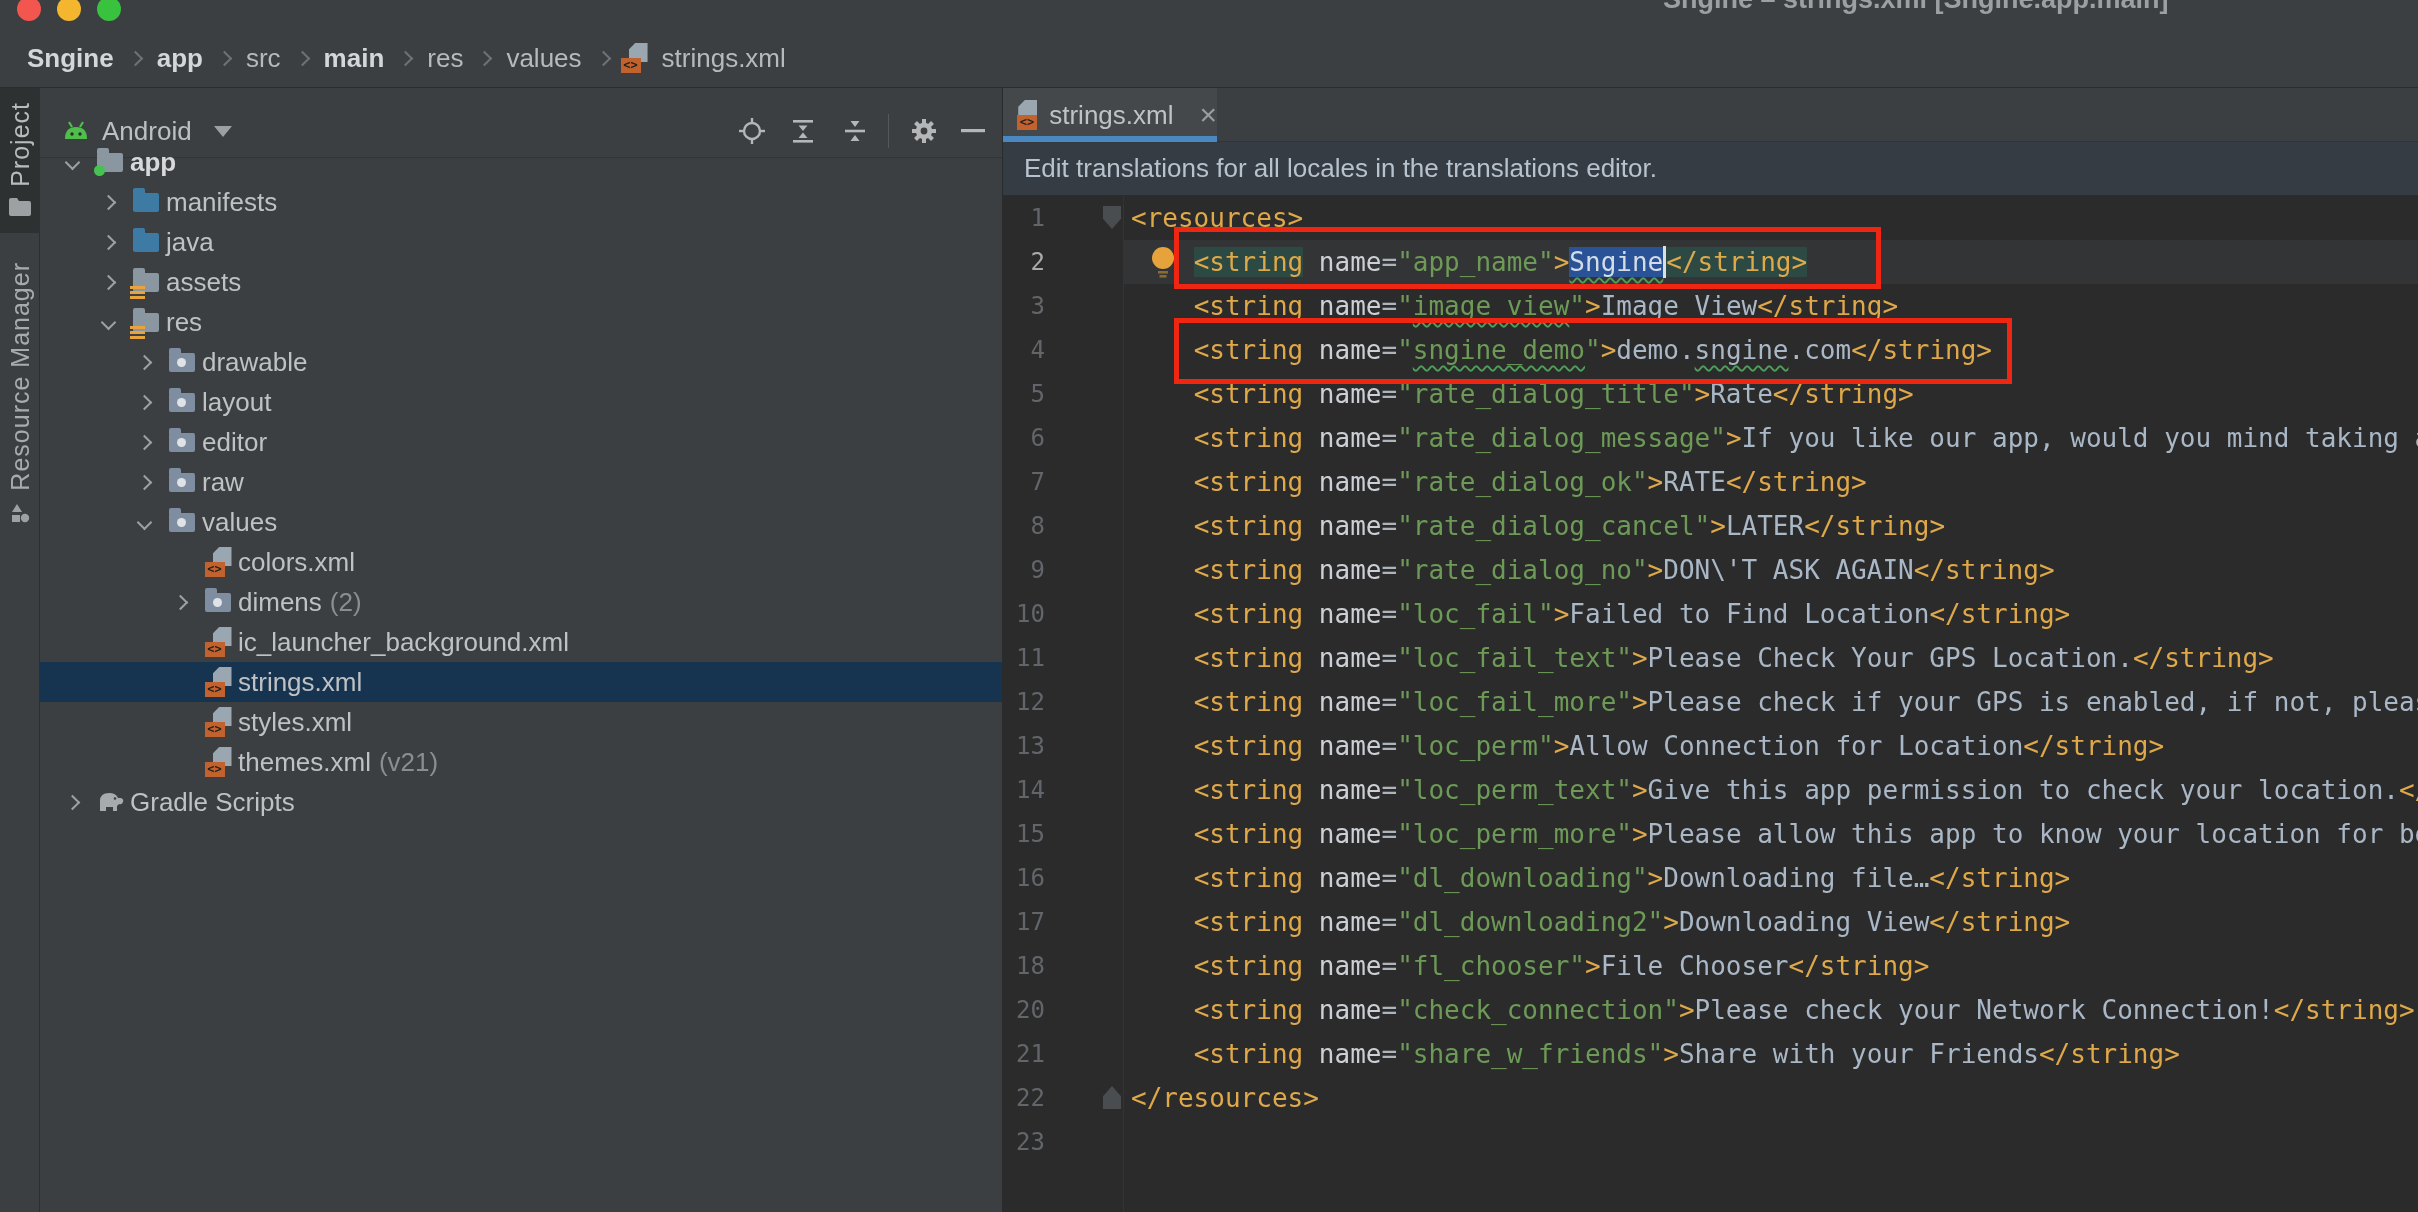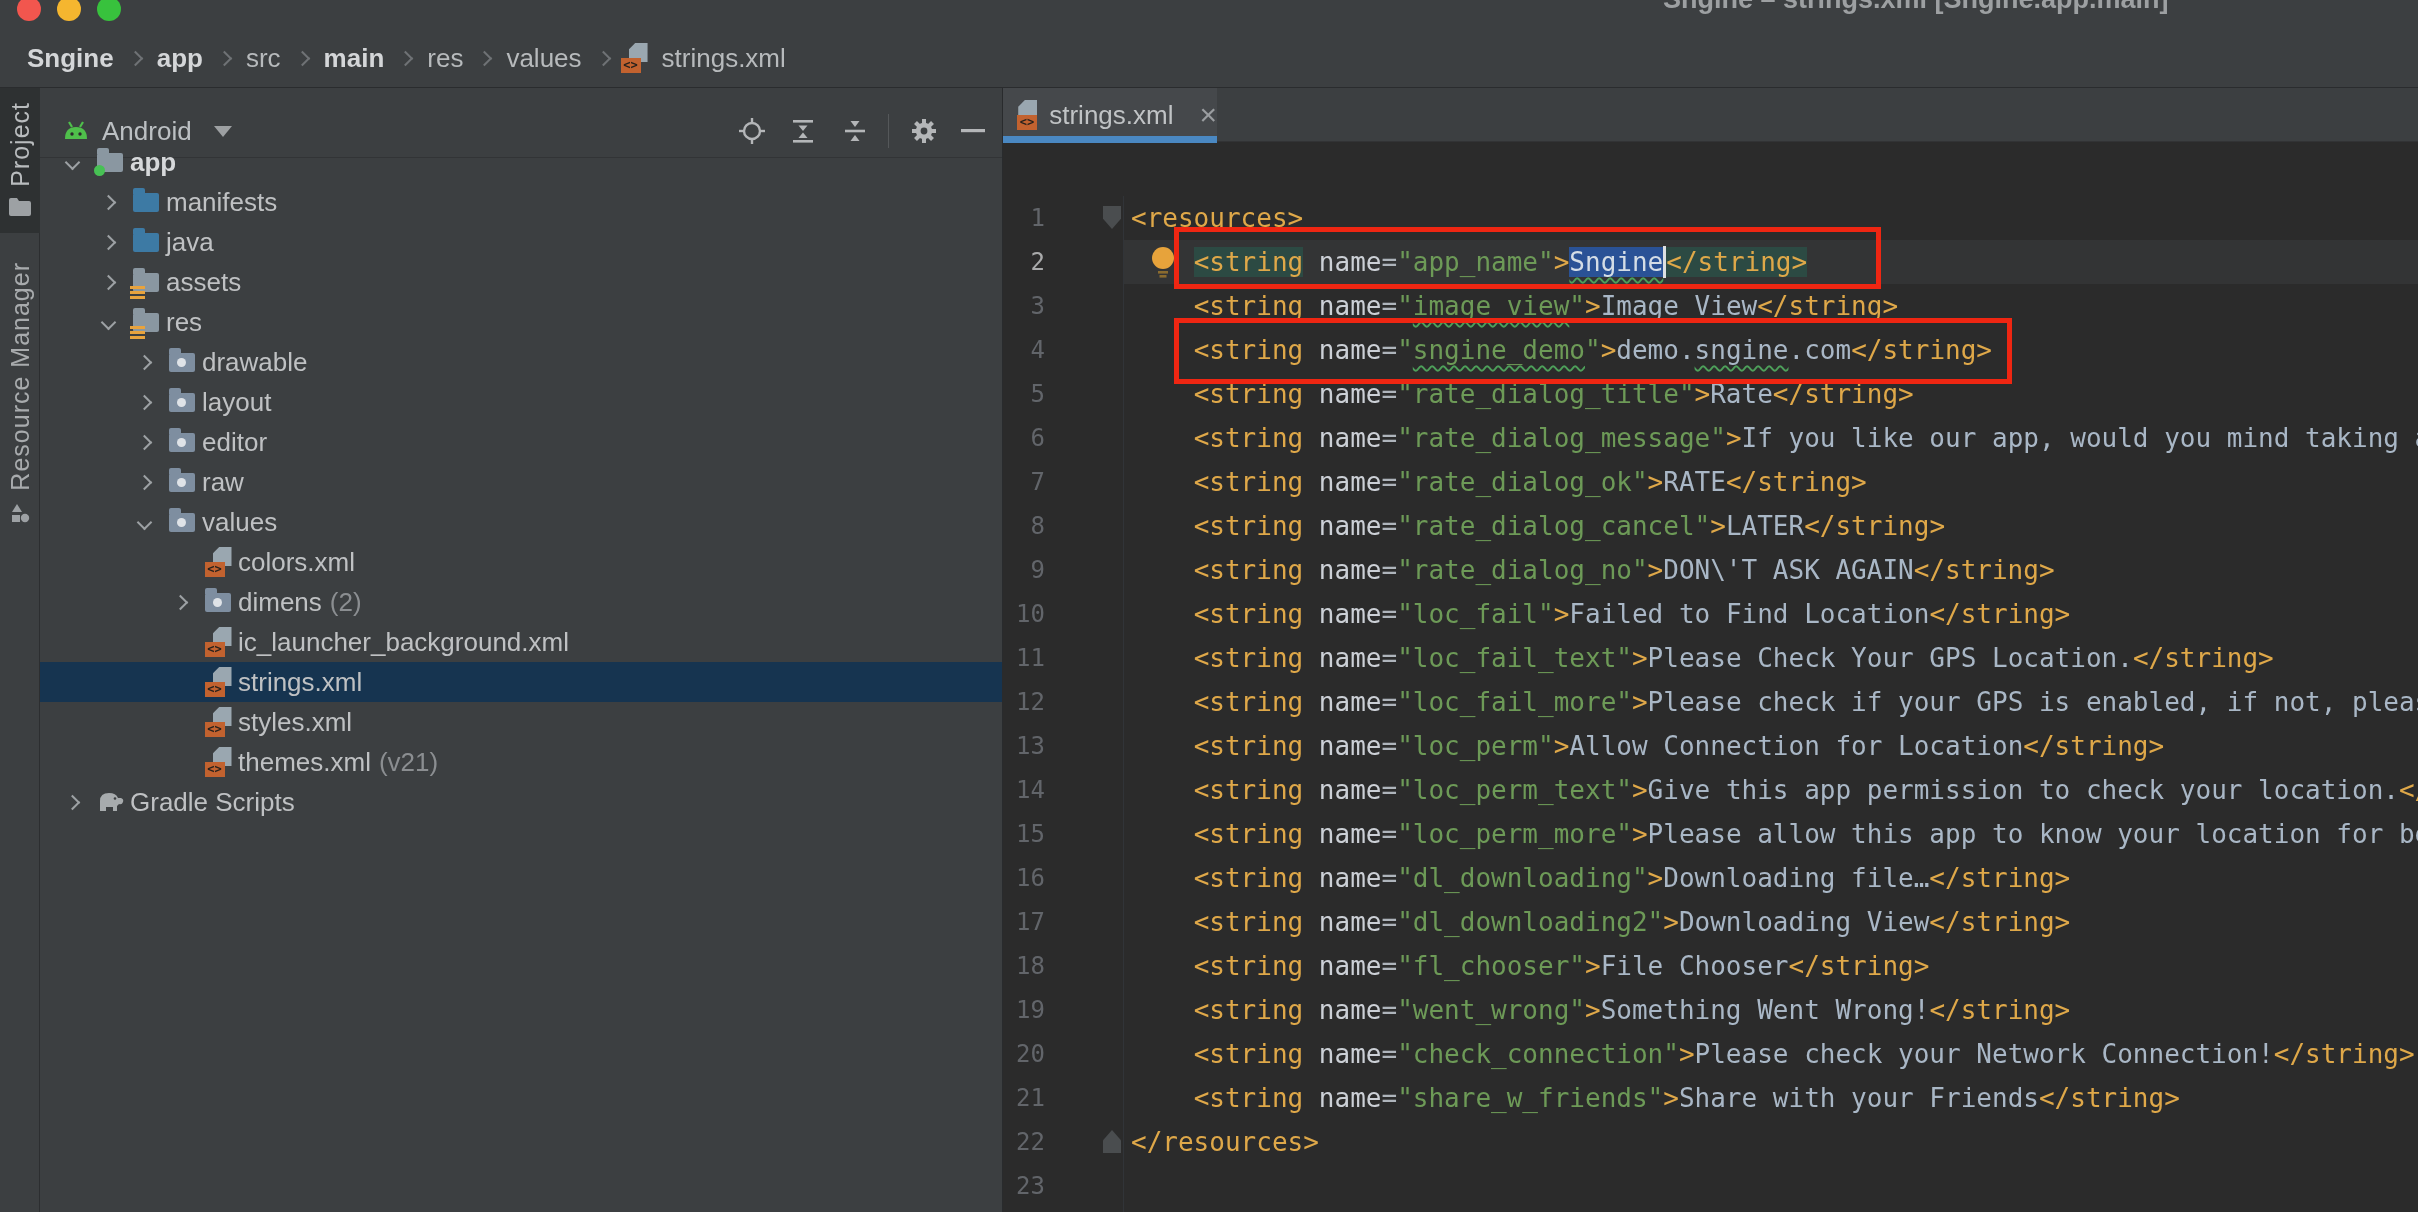--- a/index.html
+++ b/index.html
@@ -400,20 +400,23 @@
     <div class="tab">
       <span class="ic-xml">
           <span class="pg"></span>
           <span class="tg">&lt;&gt;</span>
         </span>
       <span>strings.xml</span>
       <span class="close">×</span>
       <span class="underline"></span>
     </div>
   </div>
+  <div class="banner">
+    <span>Edit translations for all locales in the translations editor.</span>
+  </div>
   <div class="code" id="code-lines">
     <div class="gutter-sep"></div>
   <div class="crow"><span class="cnum">1</span><span class="fold-mark start"></span><span class="ctext"><span class="s-t">&lt;resources&gt;</span></span></div>
       <div class="crow current"><div class="cur-bg"></div><span class="cnum">2</span><span class="bulb"><svg width="28" height="34" viewBox="0 0 28 34">
             <circle cx="14" cy="13" r="11" fill="#e7a33b"></circle>
             <rect x="9" y="26" width="10" height="2.6" fill="#8a6b2f"></rect>
             <rect x="10.5" y="30" width="7" height="2.6" fill="#8a6b2f"></rect>
           </svg></span><span class="ctext"><span class="s-b">    </span><span class="s-tH">&lt;string</span><span class="s-b"> </span><span class="s-a">name</span><span class="s-e">=</span><span class="s-v">"app_name"</span><span class="s-t">&gt;</span><span class="s-bS">Sngine</span><span class="caret"></span><span class="s-tH">&lt;/string&gt;</span></span></div>
       <div class="crow"><span class="cnum">3</span><span class="ctext"><span class="s-b">    </span><span class="s-t">&lt;string</span><span class="s-b"> </span><span class="s-a">name</span><span class="s-e">=</span><span class="s-v">"</span><span class="s-vE">image_view</span><span class="s-v">"</span><span class="s-t">&gt;</span><span class="s-b">Image View</span><span class="s-t">&lt;/string&gt;</span></span></div>
       <div class="crow"><span class="cnum">4</span><span class="ctext"><span class="s-b">    </span><span class="s-t">&lt;string</span><span class="s-b"> </span><span class="s-a">name</span><span class="s-e">=</span><span class="s-v">"</span><span class="s-vE">sngine_demo</span><span class="s-v">"</span><span class="s-t">&gt;</span><span class="s-b">demo.</span><span class="s-bE">sngine</span><span class="s-b">.com</span><span class="s-t">&lt;/string&gt;</span></span></div>
@@ -424,21 +427,20 @@
       <div class="crow"><span class="cnum">9</span><span class="ctext"><span class="s-b">    </span><span class="s-t">&lt;string</span><span class="s-b"> </span><span class="s-a">name</span><span class="s-e">=</span><span class="s-v">"rate_dialog_no"</span><span class="s-t">&gt;</span><span class="s-b">DON\'T ASK AGAIN</span><span class="s-t">&lt;/string&gt;</span></span></div>
       <div class="crow"><span class="cnum">10</span><span class="ctext"><span class="s-b">    </span><span class="s-t">&lt;string</span><span class="s-b"> </span><span class="s-a">name</span><span class="s-e">=</span><span class="s-v">"loc_fail"</span><span class="s-t">&gt;</span><span class="s-b">Failed to Find Location</span><span class="s-t">&lt;/string&gt;</span></span></div>
       <div class="crow"><span class="cnum">11</span><span class="ctext"><span class="s-b">    </span><span class="s-t">&lt;string</span><span class="s-b"> </span><span class="s-a">name</span><span class="s-e">=</span><span class="s-v">"loc_fail_text"</span><span class="s-t">&gt;</span><span class="s-b">Please Check Your GPS Location.</span><span class="s-t">&lt;/string&gt;</span></span></div>
       <div class="crow"><span class="cnum">12</span><span class="ctext"><span class="s-b">    </span><span class="s-t">&lt;string</span><span class="s-b"> </span><span class="s-a">name</span><span class="s-e">=</span><span class="s-v">"loc_fail_more"</span><span class="s-t">&gt;</span><span class="s-b">Please check if your GPS is enabled, if not, please enable it.</span></span></div>
       <div class="crow"><span class="cnum">13</span><span class="ctext"><span class="s-b">    </span><span class="s-t">&lt;string</span><span class="s-b"> </span><span class="s-a">name</span><span class="s-e">=</span><span class="s-v">"loc_perm"</span><span class="s-t">&gt;</span><span class="s-b">Allow Connection for Location</span><span class="s-t">&lt;/string&gt;</span></span></div>
       <div class="crow"><span class="cnum">14</span><span class="ctext"><span class="s-b">    </span><span class="s-t">&lt;string</span><span class="s-b"> </span><span class="s-a">name</span><span class="s-e">=</span><span class="s-v">"loc_perm_text"</span><span class="s-t">&gt;</span><span class="s-b">Give this app permission to check your location.</span><span class="s-t">&lt;/string&gt;</span></span></div>
       <div class="crow"><span class="cnum">15</span><span class="ctext"><span class="s-b">    </span><span class="s-t">&lt;string</span><span class="s-b"> </span><span class="s-a">name</span><span class="s-e">=</span><span class="s-v">"loc_perm_more"</span><span class="s-t">&gt;</span><span class="s-b">Please allow this app to know your location for better results.</span></span></div>
       <div class="crow"><span class="cnum">16</span><span class="ctext"><span class="s-b">    </span><span class="s-t">&lt;string</span><span class="s-b"> </span><span class="s-a">name</span><span class="s-e">=</span><span class="s-v">"dl_downloading"</span><span class="s-t">&gt;</span><span class="s-b">Downloading file…</span><span class="s-t">&lt;/string&gt;</span></span></div>
       <div class="crow"><span class="cnum">17</span><span class="ctext"><span class="s-b">    </span><span class="s-t">&lt;string</span><span class="s-b"> </span><span class="s-a">name</span><span class="s-e">=</span><span class="s-v">"dl_downloading2"</span><span class="s-t">&gt;</span><span class="s-b">Downloading View</span><span class="s-t">&lt;/string&gt;</span></span></div>
       <div class="crow"><span class="cnum">18</span><span class="ctext"><span class="s-b">    </span><span class="s-t">&lt;string</span><span class="s-b"> </span><span class="s-a">name</span><span class="s-e">=</span><span class="s-v">"fl_chooser"</span><span class="s-t">&gt;</span><span class="s-b">File Chooser</span><span class="s-t">&lt;/string&gt;</span></span></div>
-      <div class="crow"><span class="cnum">19</span><span class="ctext"><span class="s-b">    </span><span class="s-t">&lt;string</span><span class="s-b"> </span><span class="s-a">name</span><span class="s-e">=</span><span class="s-v">"went_wrong"</span><span class="s-t">&gt;</span><span class="s-b">Something Went Wrong!</span><span class="s-t">&lt;/string&gt;</span></span></div>
       <div class="crow"><span class="cnum">20</span><span class="ctext"><span class="s-b">    </span><span class="s-t">&lt;string</span><span class="s-b"> </span><span class="s-a">name</span><span class="s-e">=</span><span class="s-v">"check_connection"</span><span class="s-t">&gt;</span><span class="s-b">Please check your Network Connection!</span><span class="s-t">&lt;/string&gt;</span></span></div>
       <div class="crow"><span class="cnum">21</span><span class="ctext"><span class="s-b">    </span><span class="s-t">&lt;string</span><span class="s-b"> </span><span class="s-a">name</span><span class="s-e">=</span><span class="s-v">"share_w_friends"</span><span class="s-t">&gt;</span><span class="s-b">Share with your Friends</span><span class="s-t">&lt;/string&gt;</span></span></div>
       <div class="crow"><span class="cnum">22</span><span class="fold-mark end"></span><span class="ctext"><span class="s-t">&lt;/resources&gt;</span></span></div>
       <div class="crow"><span class="cnum">23</span><span class="ctext"></span></div>
     </div>
 </div>
 
 <div class="annot annot1"></div>
 <div class="annot annot2"></div>
 

